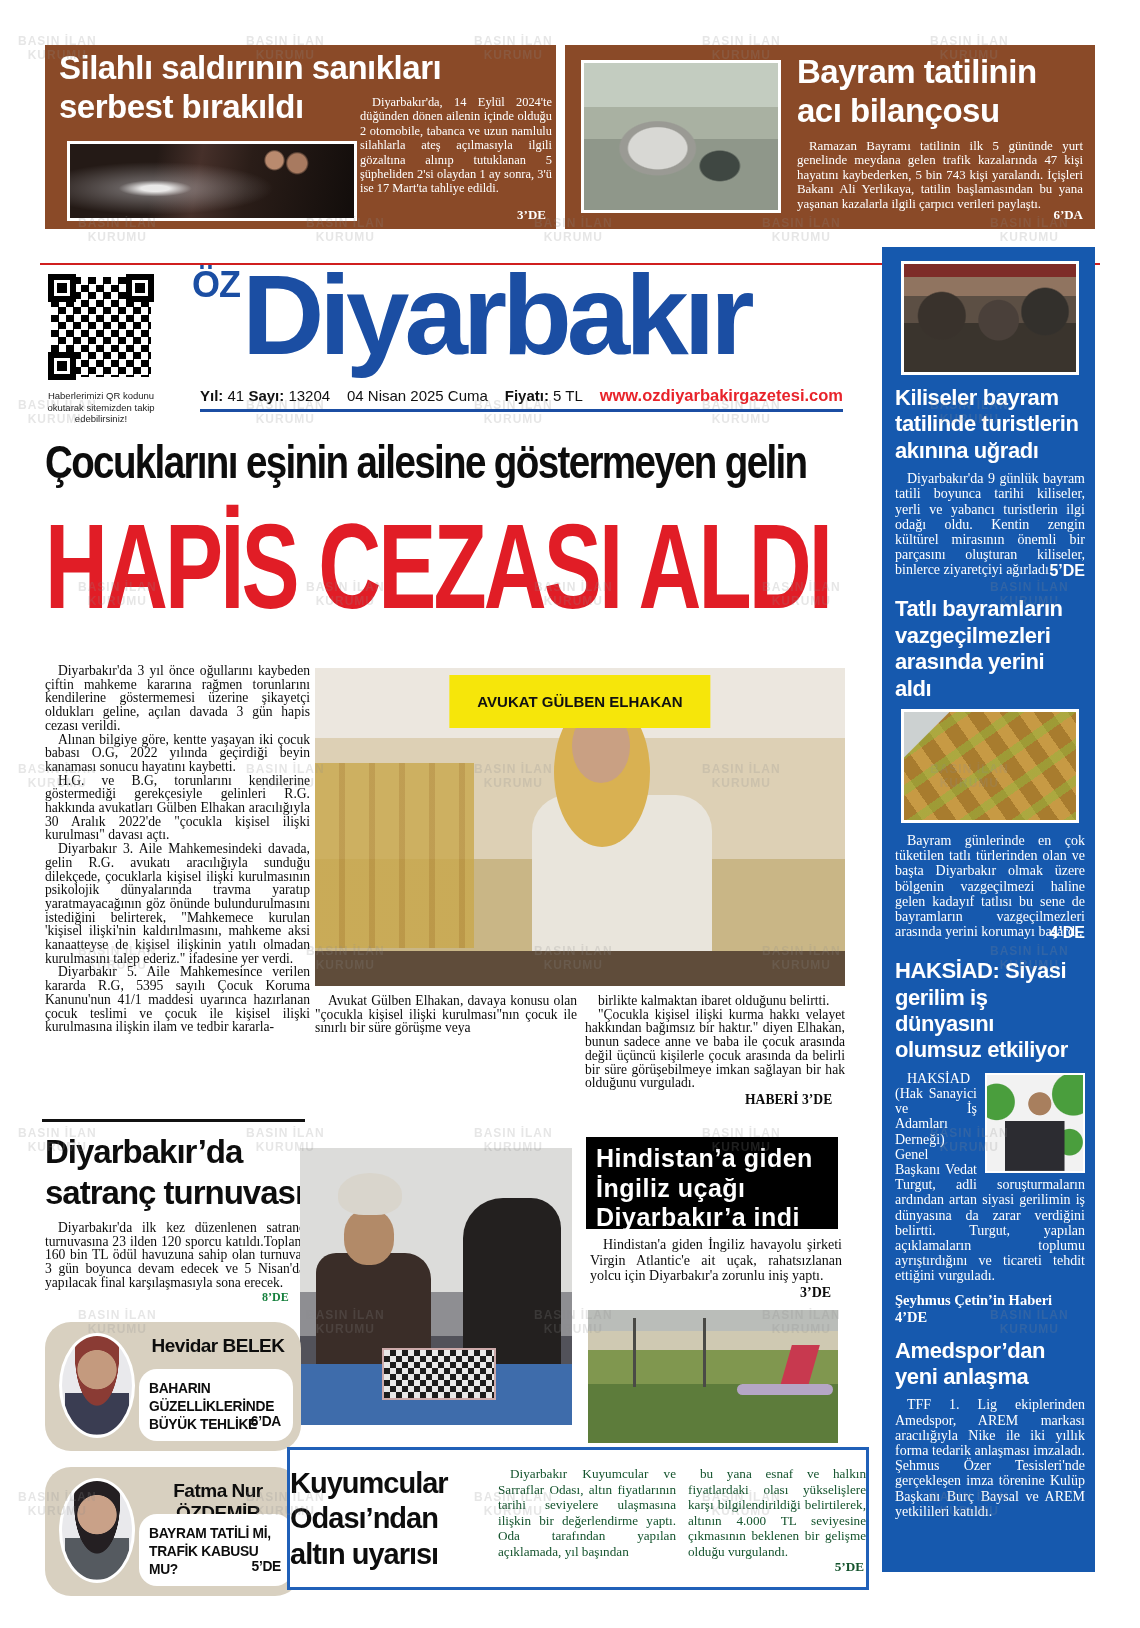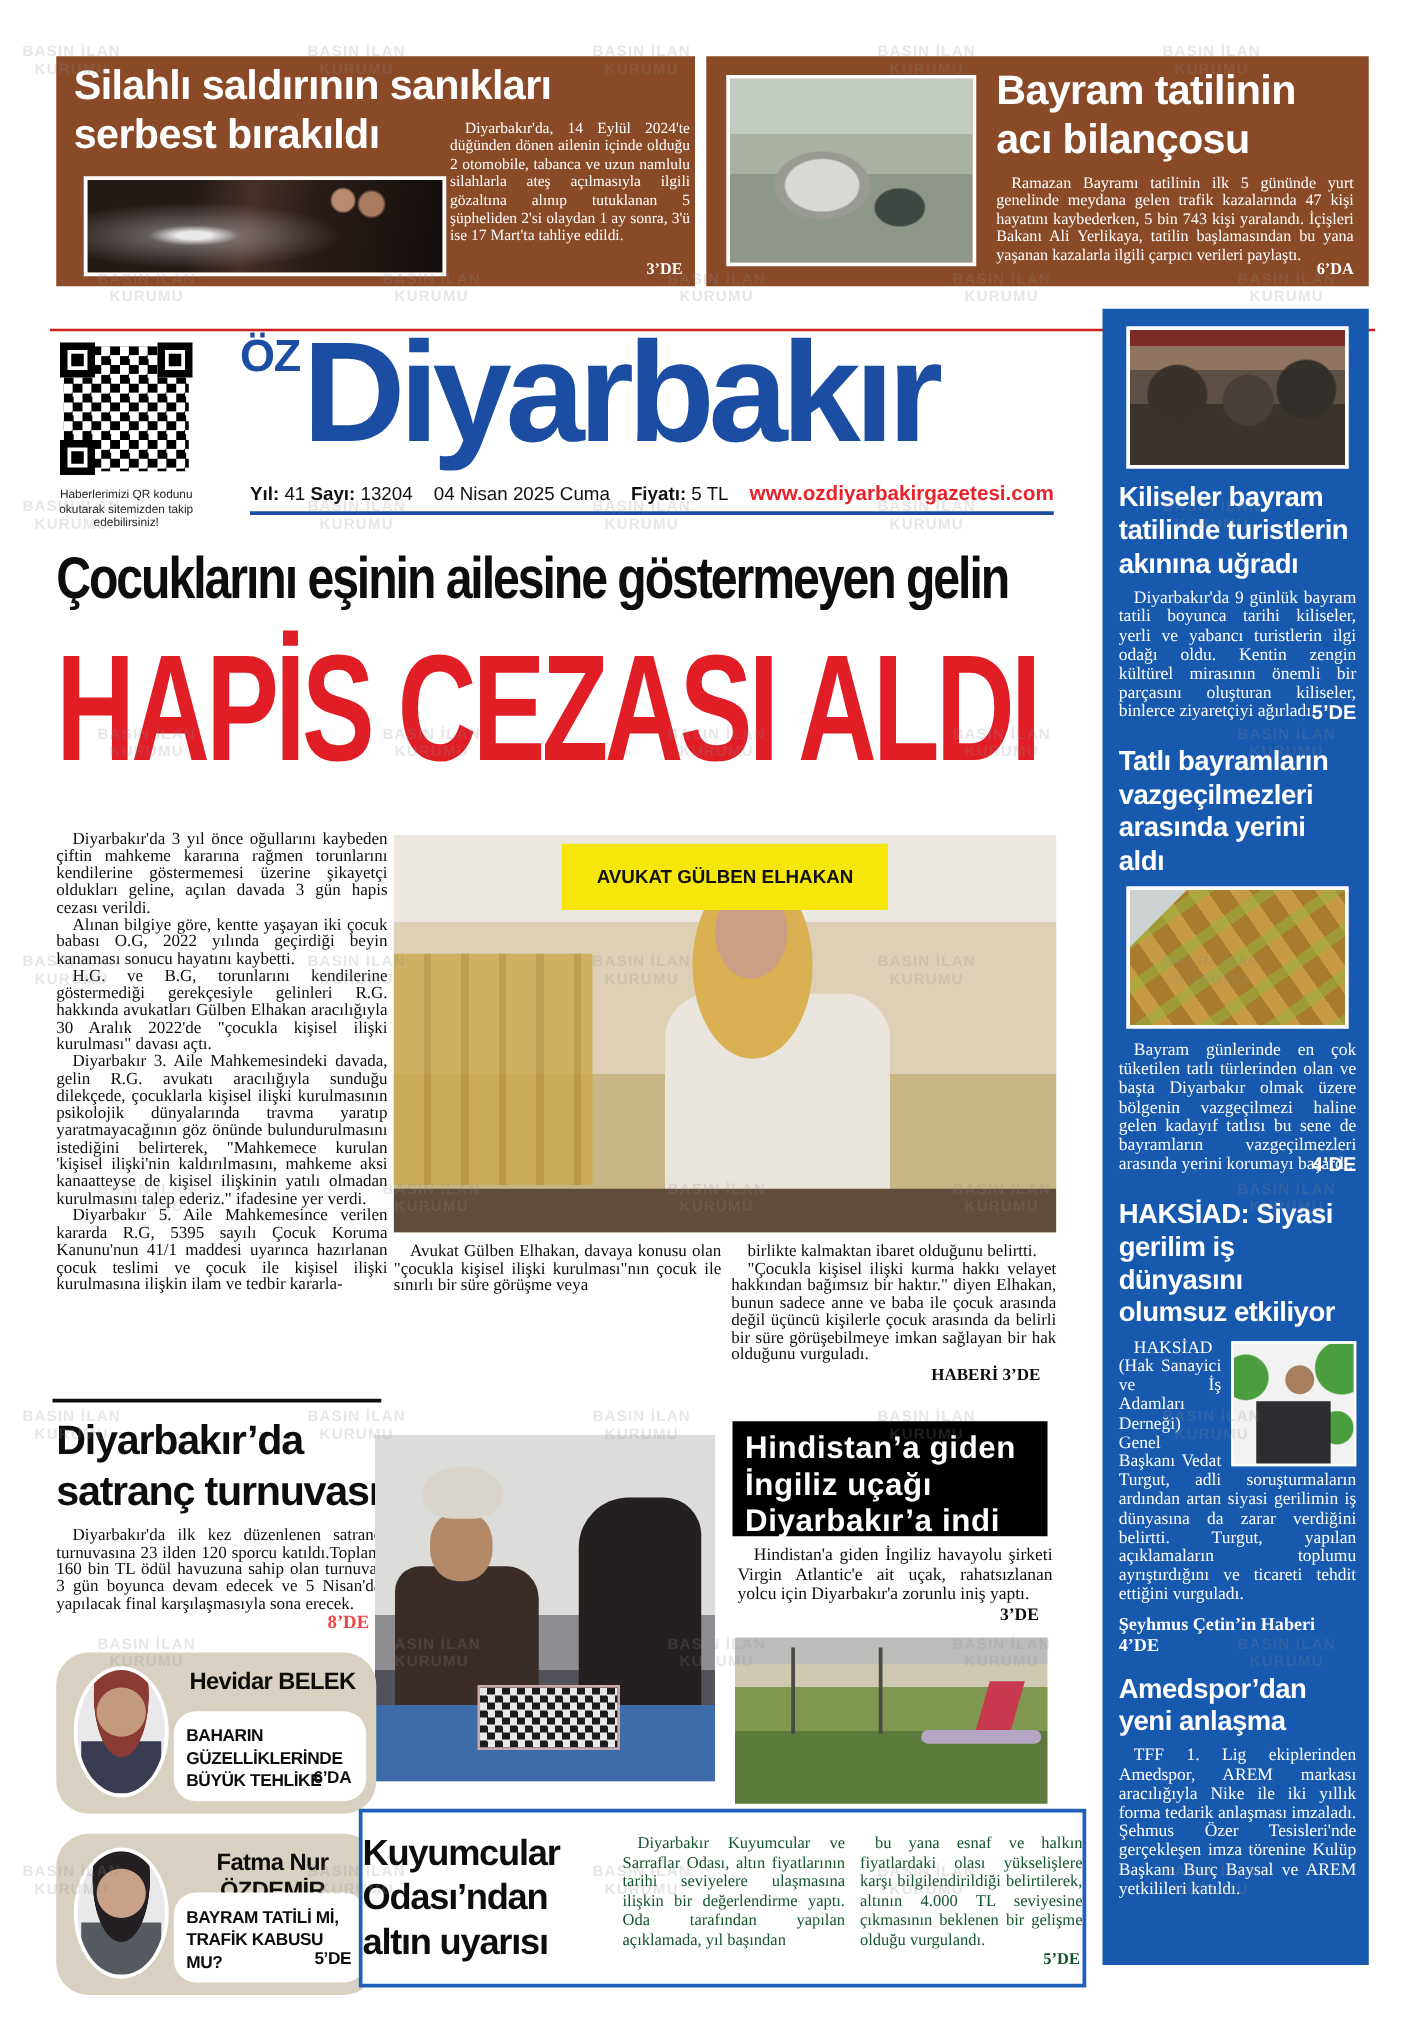--- a/index.html
+++ b/index.html
@@ -210,21 +210,21 @@
   <p>birlikte kalmaktan ibaret olduğunu belirtti.</p>
       <p>"Çocukla kişisel ilişki kurma hakkı velayet hakkından bağımsız bir haktır." diyen Elhakan, bunun sadece anne ve baba ile çocuk arasında değil üçüncü kişilerle çocuk arasında da belirli bir süre görüşebilmeye imkan sağlayan bir hak olduğunu vurguladı.</p>
     </div>
   <span class="pref-abs" style="left:745px;top:1092px;font-size:13.6px;color:#0c0c0c;">HABERİ 3’DE</span>
 
   <div class="abs black-divider" style="left:42px;top:1119px;width:263px;height:3px;"></div>
   <div class="abs chess-title" style="left:45px;top:1131px;width:260px;">Diyarbakır’da satranç turnuvası</div>
   <div class="abs serif-body" style="left:45px;top:1221px;width:260px;height:96px;">
       <p>Diyarbakır'da ilk kez düzenlenen satranç turnuvasına 23 ilden 120 sporcu katıldı.Toplam 160 bin TL ödül havuzuna sahip olan turnuva, 3 gün boyunca devam edecek ve 5 Nisan'da yapılacak final karşılaşmasıyla sona erecek.</p>
     </div>
-  <span class="pref-abs" style="left:262px;top:1290px;font-size:15px;color:#ef4444;">8’DE</span>
+  <span class="pref-abs" style="left:262px;top:1290px;font-size:12px;color:#15803d;">8’DE</span>
 
   <div class="abs colbox" style="left:45px;top:1322px;width:256px;height:129px;">
     <div class="oval oval-1"></div>
     <div class="col-name">Hevidar BELEK</div>
     <div class="col-inner">
       <span>BAHARIN GÜZELLİKLERİNDE BÜYÜK TEHLİKE</span>
       <span class="col-ref">6’DA</span>
     </div>
   </div>
   <div class="abs colbox" style="left:45px;top:1467px;width:256px;height:129px;">

